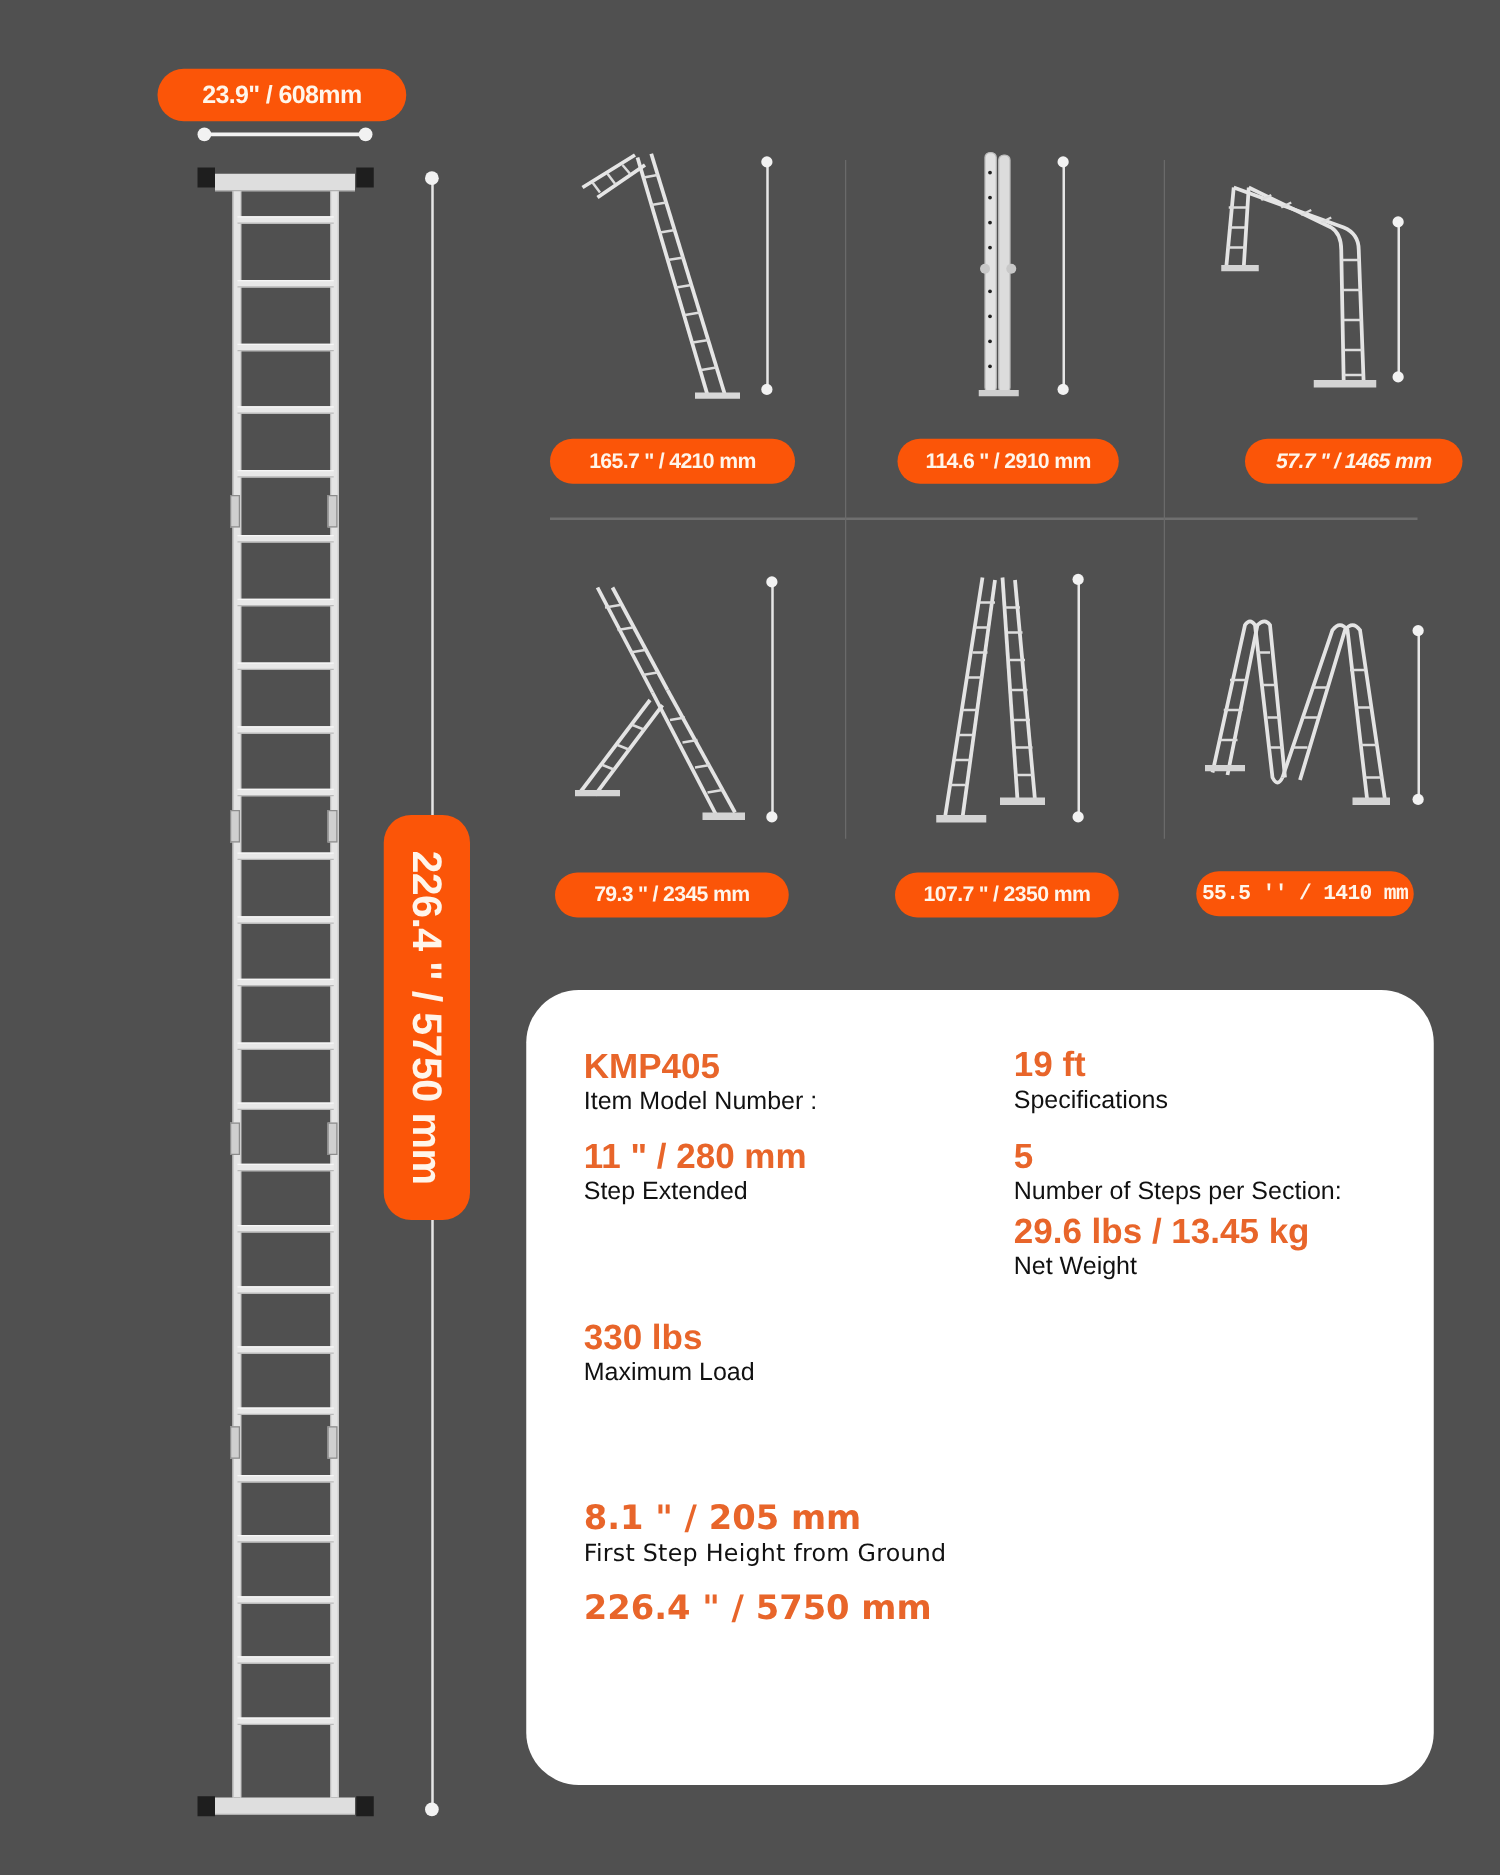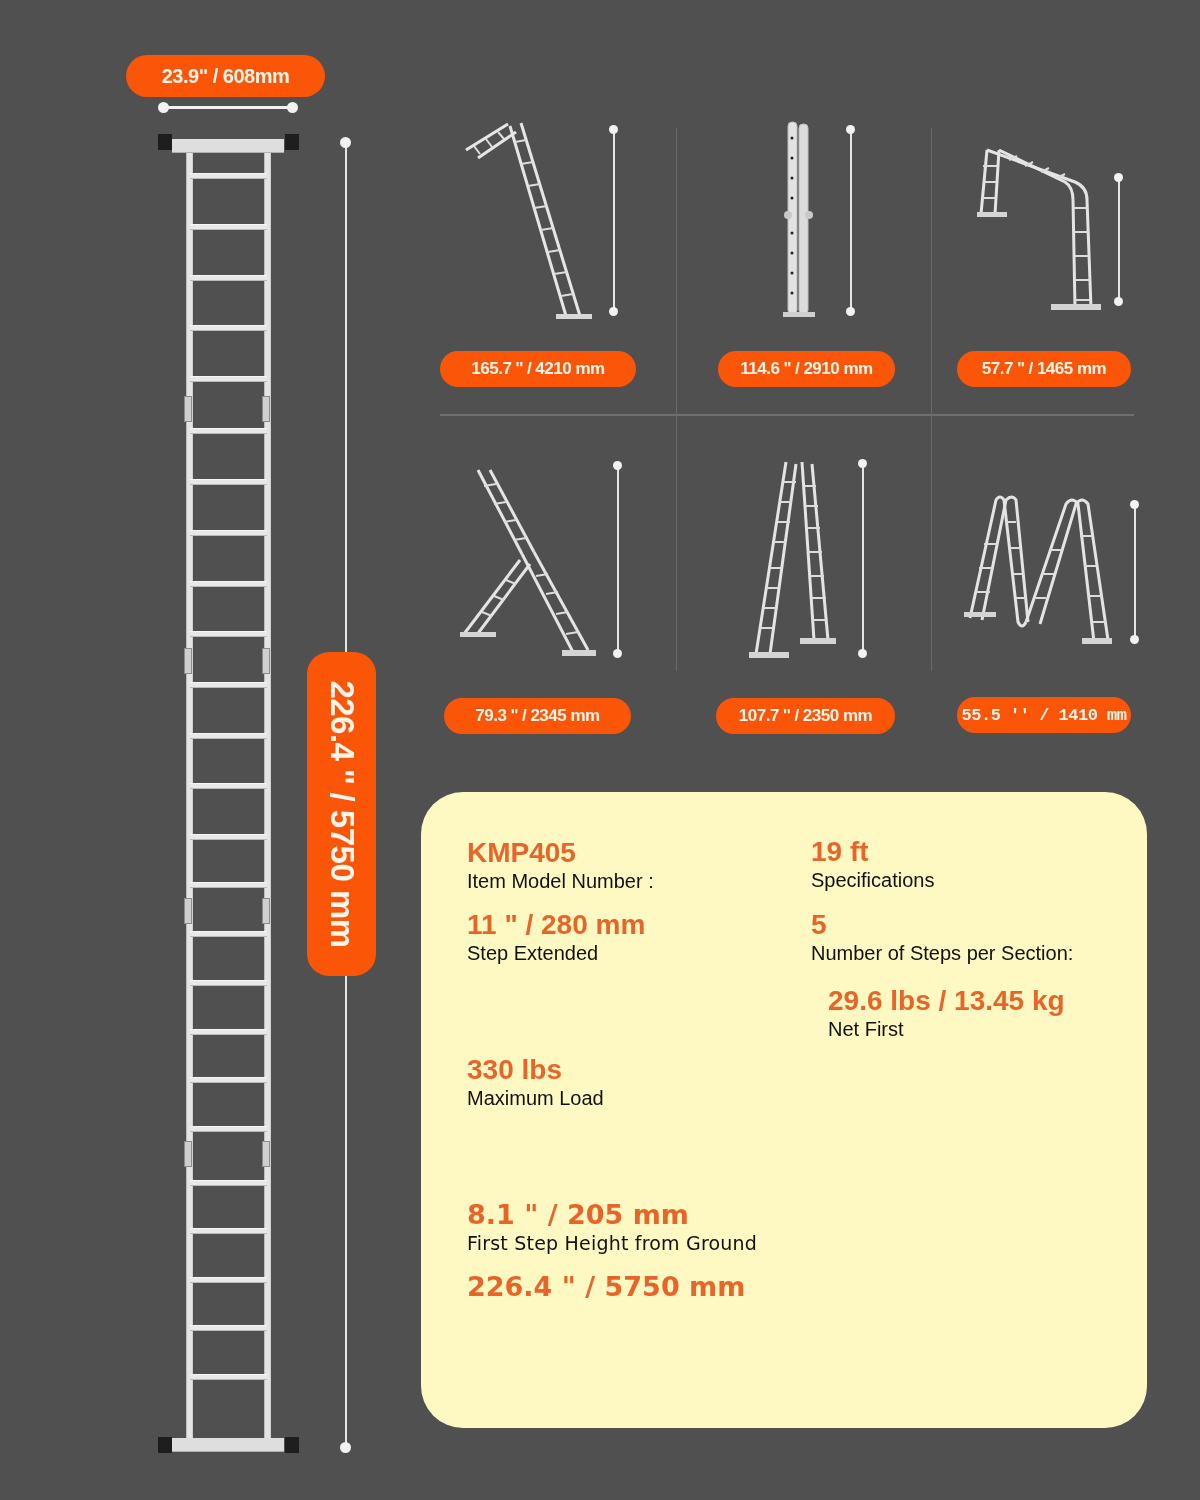--- a/index.html
+++ b/index.html
@@ -47,21 +47,21 @@
   
   .grid-line-h { position: absolute; left: 440px; top: 414px; width: 694px; height: 2px; background: #6f6f6f; }
   .grid-line-v { position: absolute; width: 1px; background: #6a6a6a; }
 
   .config { position: absolute; }
   .config svg { position: absolute; left: 0; top: 0; overflow: visible; }
 
   
   .card {
     position: absolute; left: 421px; top: 792px; width: 726px; height: 636px;
-    background: #fef9c3; border-radius: 42px;
+    background: #ffffff; border-radius: 42px;
   }
   .spec { position: absolute; }
   .spec .val { color: #e8652a; font-weight: 700; font-size: 28px; line-height: 30px; white-space: nowrap; }
   .spec .lbl { color: #111; font-size: 20px; line-height: 26px; white-space: nowrap; }
   .spec.wide .lbl { font-family: "DejaVu Sans", sans-serif; font-size: 19px; letter-spacing: 0.2px; }
   .spec.wide .val { font-family: "DejaVu Sans", sans-serif; font-size: 27px; }
 </style>
 </head>
 <body>
 
@@ -205,21 +205,21 @@
         <line x1="100" y1="138" x2="115" y2="138"></line>
         <line x1="100" y1="158" x2="115" y2="158"></line>
     </g>
     <rect x="2" y="70" width="30" height="5" fill="#d4d4d4"></rect>
     <rect x="76" y="162" width="50" height="6" fill="#d4d4d4"></rect>
   </svg>
 </div>
 <div class="dim-line-v" style="left:1118px;top:178px;height:124px;"></div>
 <div class="dot" style="left:1114px;top:173px;width:9px;height:9px;"></div>
 <div class="dot" style="left:1114px;top:297px;width:9px;height:9px;"></div>
-<div class="pill small" style="left:957px;top:351px;width:174px;">57.7 '' /  1465 mm</div>
+<div class="pill small" style="left:996px;top:351px;width:174px;font-style:italic;">57.7 '' /  1465 mm</div>
 
 <div class="config" style="left:458px;top:464px;">
   <svg width="140" height="200">
     <g stroke="#e4e4e4" stroke-width="3" fill="none">
       <line x1="20" y1="6" x2="64" y2="90"></line>
         <line x1="32" y1="6" x2="76" y2="88"></line>
       <line x1="64" y1="90" x2="116" y2="190"></line>
         <line x1="76" y1="88" x2="130" y2="186"></line>
       <line x1="62" y1="96" x2="6" y2="170"></line>
         <line x1="72" y1="100" x2="18" y2="172"></line>
@@ -335,17 +335,17 @@
   </div>
 
   <div class="spec" style="left:390px;top:45px;">
     <div class="val">19 ft</div>
     <div class="lbl">Specifications</div>
   </div>
   <div class="spec" style="left:390px;top:118px;">
     <div class="val">5</div>
     <div class="lbl">Number of Steps per Section:</div>
   </div>
-  <div class="spec" style="left:390px;top:194px;margin-left:17px;">
+  <div class="spec" style="left:390px;top:178px;">
     <div class="val">29.6 lbs / 13.45 kg</div>
-    <div class="lbl">Net First</div>
+    <div class="lbl">Net Weight</div>
   </div>
 </div>
 
 </body></html>

